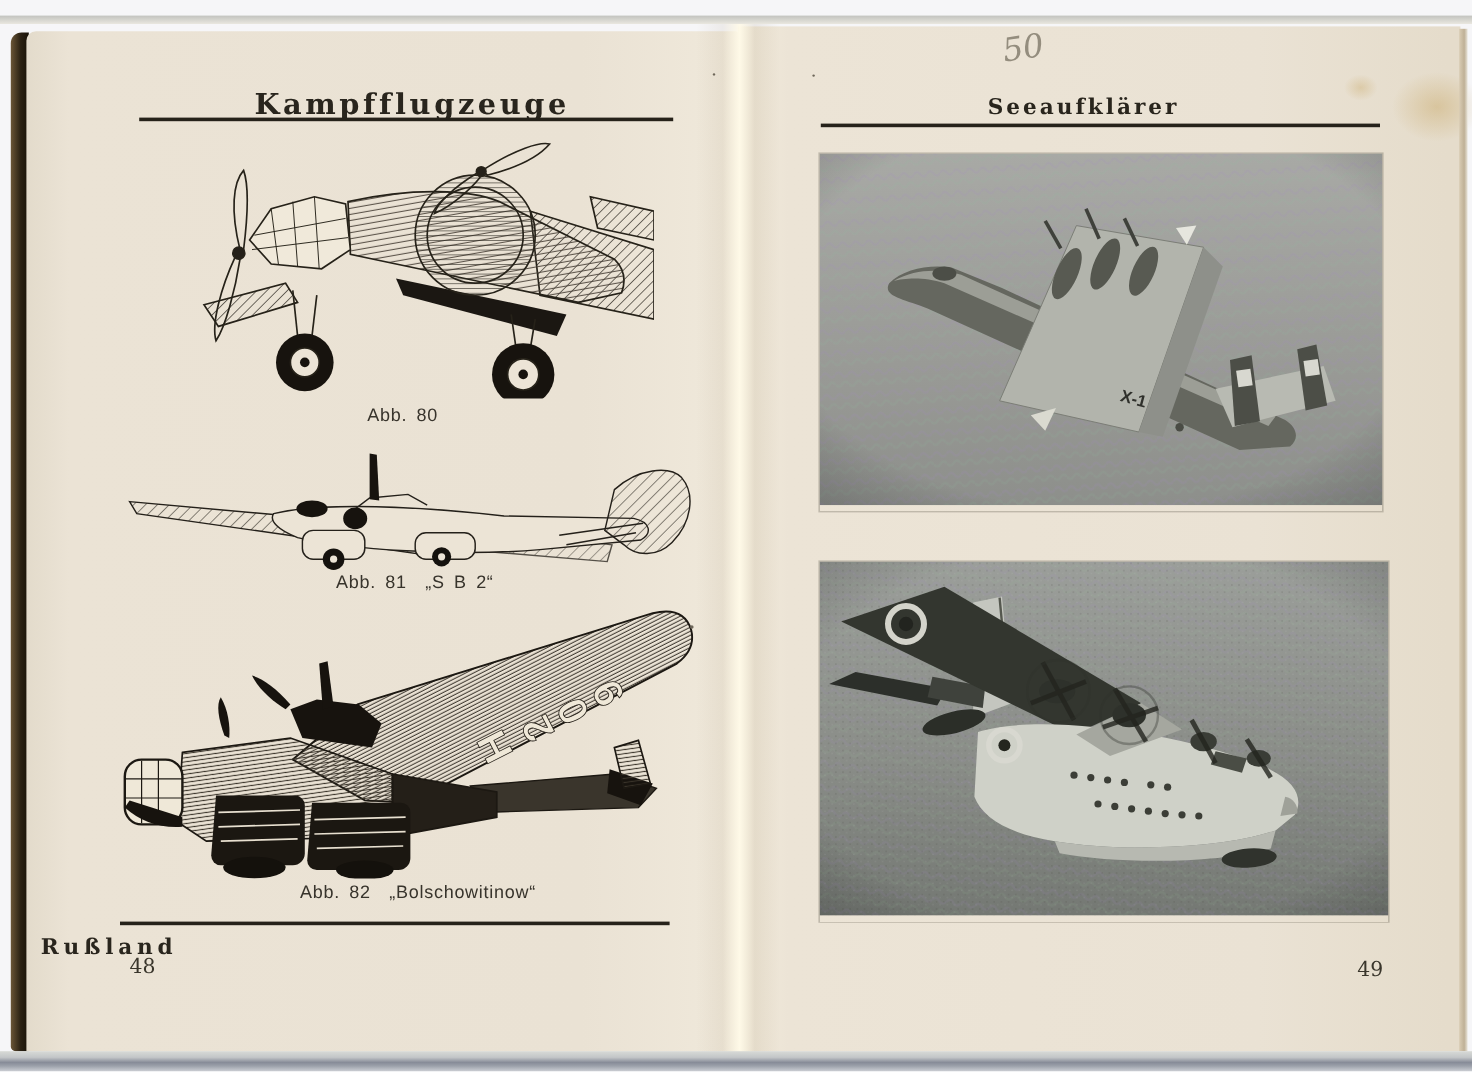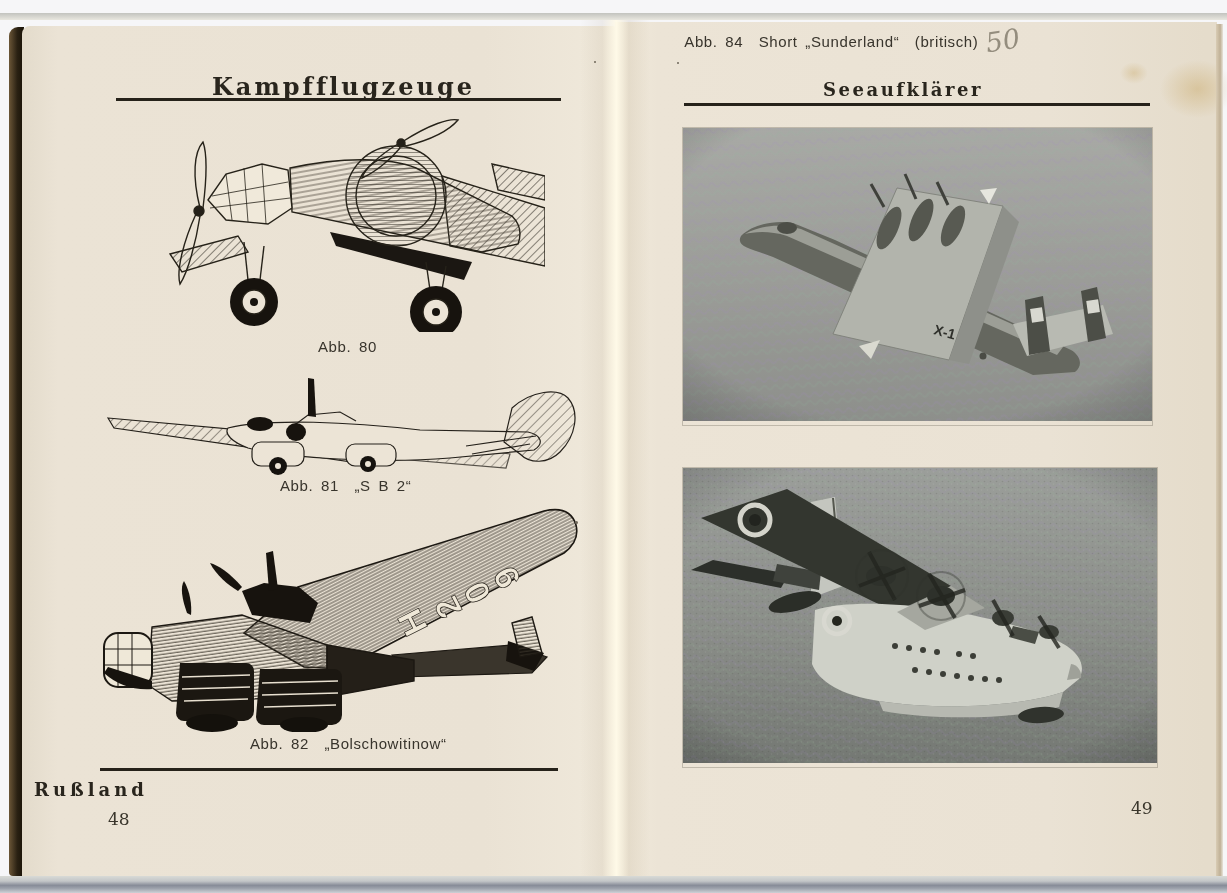--- a/index.html
+++ b/index.html
@@ -30,31 +30,31 @@
   .hdr-left{left:0;right:0;top:46px;text-align:center;font-size:24px;letter-spacing:3px;
       transform:translateX(25px);}
   .hdr-right{left:0;right:0;top:57px;text-align:center;font-size:18px;letter-spacing:2.5px;
       transform:translateX(-13px);}
   .rule{position:absolute;background:#26221a;height:3px;}
   .rule-l-top{left:94px;top:72px;width:445px;}
   .rule-l-bot{left:78px;top:742px;width:458px;}
   .rule-r-top{left:69px;top:81px;width:466px;}
   .caption{position:absolute;font-size:15px;color:#38342c;letter-spacing:.6px;
       word-spacing:3px;white-space:pre;}
-  .cap80{left:296px;top:312px;}
+  .cap80{left:284px;top:312px;}
   .cap81{left:258px;top:451px;text-align:right;}
   .cap82{left:228px;top:709px;}
   .cap83{left:68px;width:469px;top:405px;text-align:center;}
   .cap84row{left:68px;width:474px;top:751px;display:flex;justify-content:center;
       align-items:baseline;gap:7px;}
   .cap84row .caption-inline{font-size:15px;color:#38342c;letter-spacing:.6px;word-spacing:3px;white-space:pre;}
   .handwritten{font-family:"DejaVu Serif",serif;font-style:italic;font-size:27px;
       color:#948d7e;transform:rotate(-9deg) translateY(3px);display:inline-block;font-weight:400;}
   .pagenum{position:absolute;font-family:"DejaVu Serif",serif;font-size:17px;color:#3a362c;}
-  .pn-left{left:86px;top:770px;margin-top:13px;}
+  .pn-left{left:86px;top:770px;}
   .pn-right{left:516px;top:776px;}
   
   .fig{position:absolute;}
   .fig80{left:118px;top:86px;}
   .fig81{left:78px;top:346px;}
   .fig82{left:70px;top:469px;}
   .photo{position:absolute;box-shadow:0 0 0 1px rgba(60,55,45,.25);}
   .photo1{left:68px;top:106px;}
   .photo2{left:68px;top:446px;}
   
@@ -322,21 +322,20 @@
           </g>
           <circle cx="199" cy="108" r="26" fill="none" stroke="rgba(45,48,42,0.35)" stroke-width="2"></circle>
           <circle cx="258" cy="128" r="24" fill="none" stroke="rgba(45,48,42,0.35)" stroke-width="2"></circle>
           <ellipse cx="112" cy="134" rx="27" ry="9" transform="rotate(-14 112 134)" fill="#2b2e28"></ellipse>
           <ellipse cx="358" cy="247" rx="23" ry="8" transform="rotate(-4 358 247)" fill="#30332d"></ellipse>
         </g>
         <rect width="474" height="295" fill="url(#vig2)"></rect>
       </svg>
     </div>
     <div class="cap84row">
-      <span class="caption-inline">Abb. 84  Short „Sunderland“  (britisch)</span>
       <span class="handwritten">50</span>
     </div>
     <div class="pagenum pn-right">49</div>
     <div class="stain stain1"></div>
     <div class="stain stain2"></div>
     <span class="speck" style="left:62px;top:40px;width:2px;height:2px;"></span>
   </div>
 
   <div class="gutter"></div>
   <div class="right-edge"></div>

